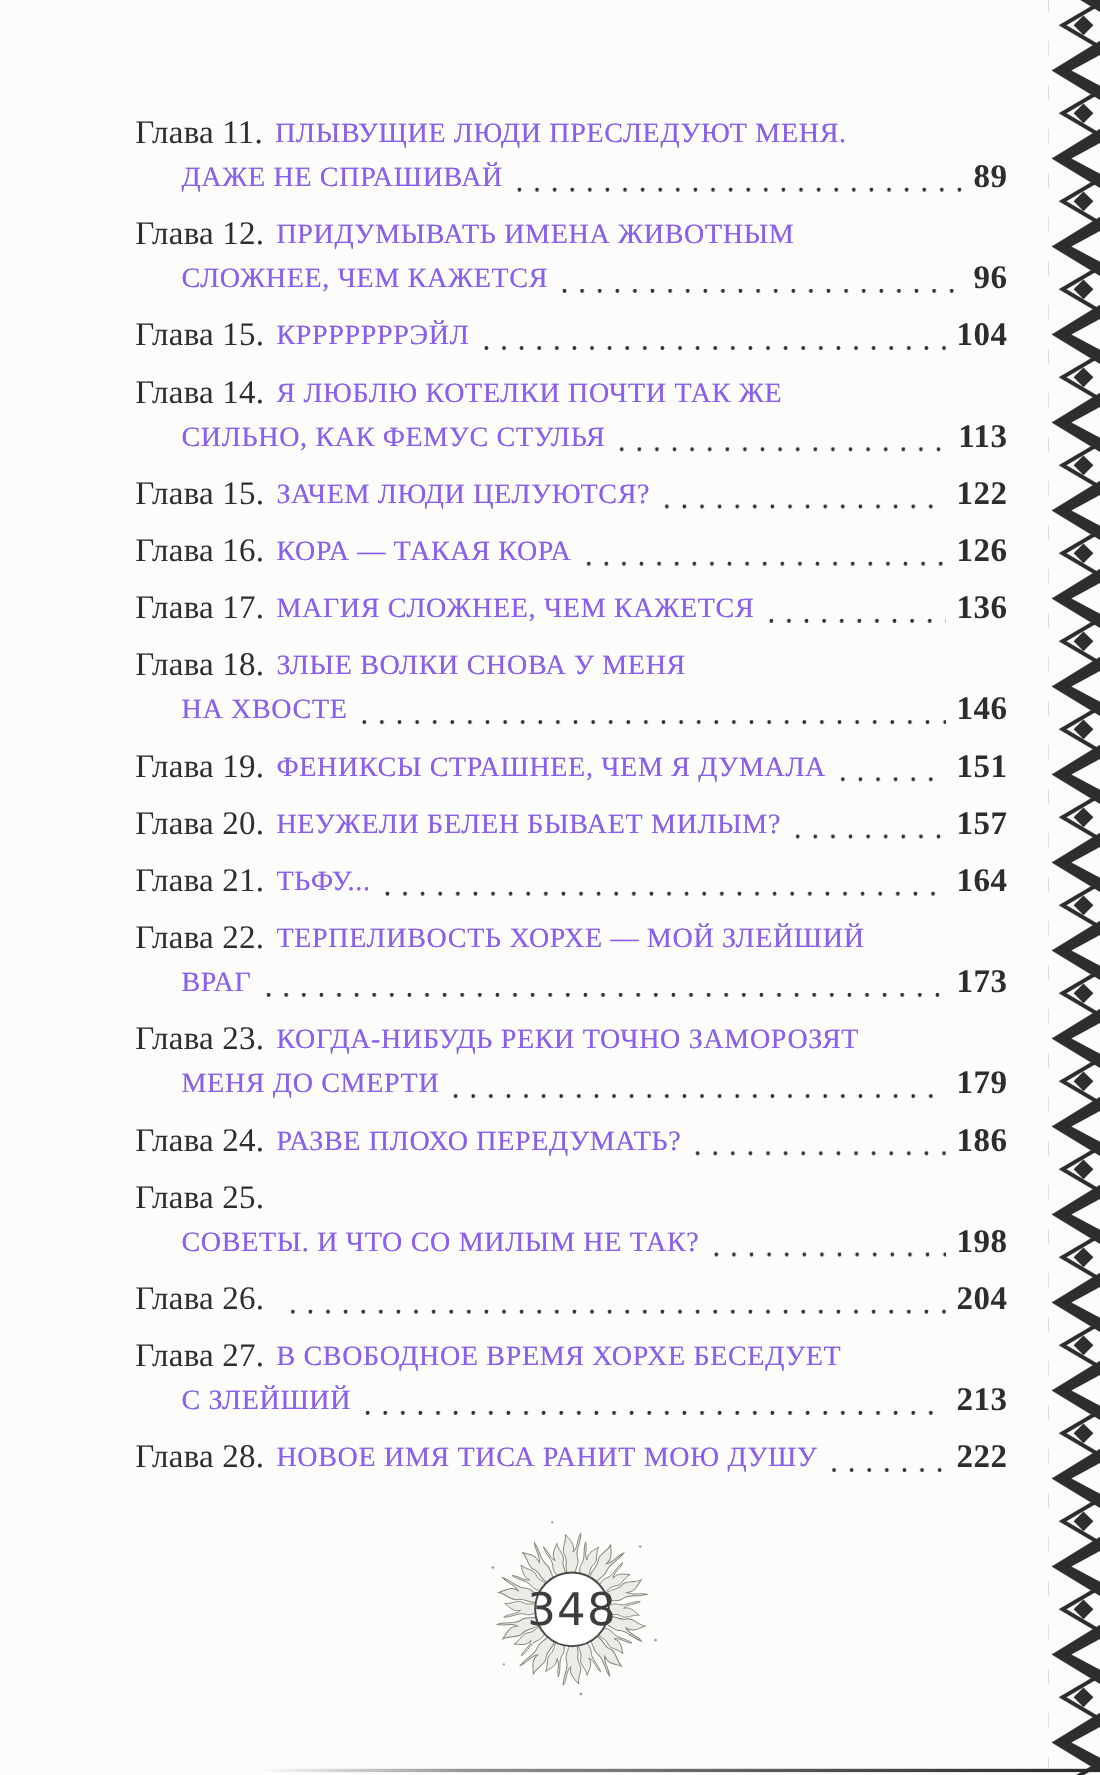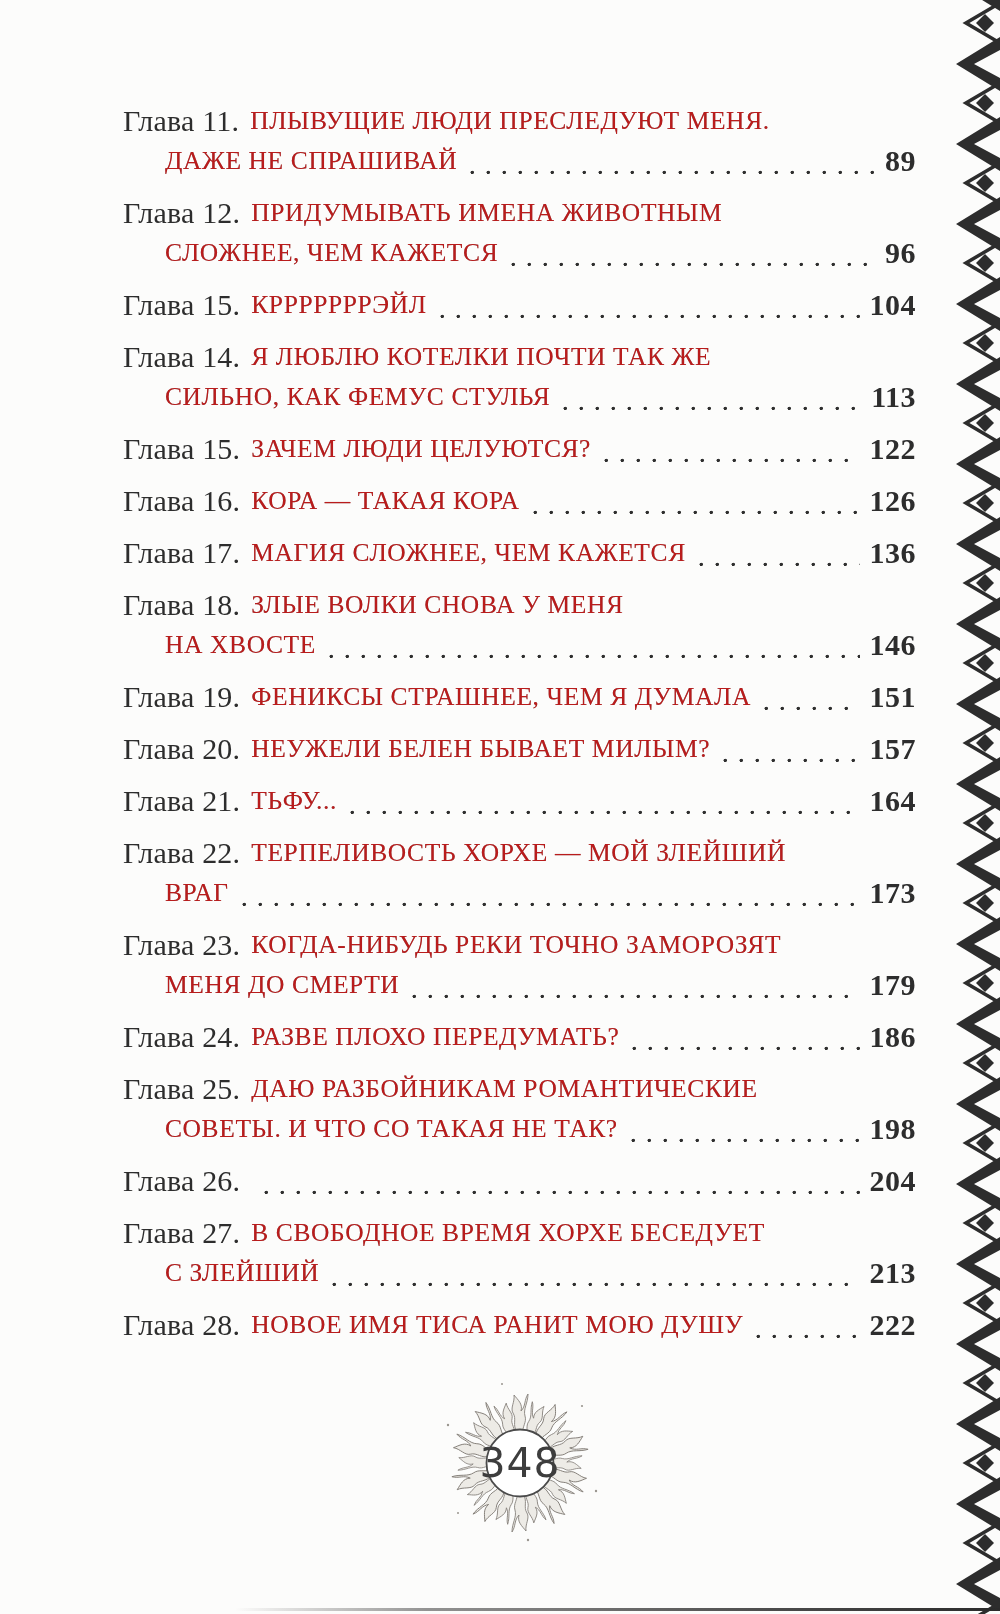--- a/index.html
+++ b/index.html
@@ -20,21 +20,21 @@
   .line{
     display:flex;align-items:center;
     line-height:40px;white-space:nowrap;
   }
   .line-cont{padding-left:42px;}
   .chapter{
     font-size:30px;color:#2d2d2d;
     margin-right:11px;letter-spacing:.2px;
   }
   .caps{
-    font-size:25.5px;letter-spacing:.6px;color:#b91c1c;
+    font-size:25.5px;letter-spacing:.6px;color:#8b5cf6;
     text-shadow:0 0 .5px rgba(50,50,50,.45);
   }
   .leader{
     flex:1 1 auto;min-width:22px;height:7px;
     align-self:flex-end;margin:0 10px 5px 13px;
     background-image:radial-gradient(circle 2px at 2.2px 3.4px,#2f2f2f 1.45px,rgba(0,0,0,0) 2px);
     background-size:16px 7px;background-repeat:repeat-x;
   }
   .pagenum{
     font-size:30px;color:#2d2d2d;letter-spacing:.5px;
@@ -219,25 +219,24 @@
         <span class="caps title1">РАЗВЕ ПЛОХО ПЕРЕДУМАТЬ?</span>
         <span class="leader leader1"></span>
         <span class="pagenum pn1">186</span>
       </div>
 
     </div>
 
     <div class="entry">
       <div class="line line-first">
         <span class="chapter">Глава 25.</span>
-        <span class="caps title1">ДАЮ РАЗБОЙНИКАМ РОМАНТИЧЕСКИЕ</span>
-
-      </div>
-      <div class="line line-cont">
-        <span class="caps title2">СОВЕТЫ. И ЧТО СО ТАКАЯ НЕ ТАК?</span>
+
+      </div>
+      <div class="line line-cont">
+        <span class="caps title2">СОВЕТЫ. И ЧТО СО МИЛЫМ НЕ ТАК?</span>
         <span class="leader leader2"></span>
         <span class="pagenum pn2">198</span>
       </div>
     </div>
 
     <div class="entry">
       <div class="line line-first">
         <span class="chapter">Глава 26.</span>
         <span class="leader leader1"></span>
         <span class="pagenum pn1">204</span>

